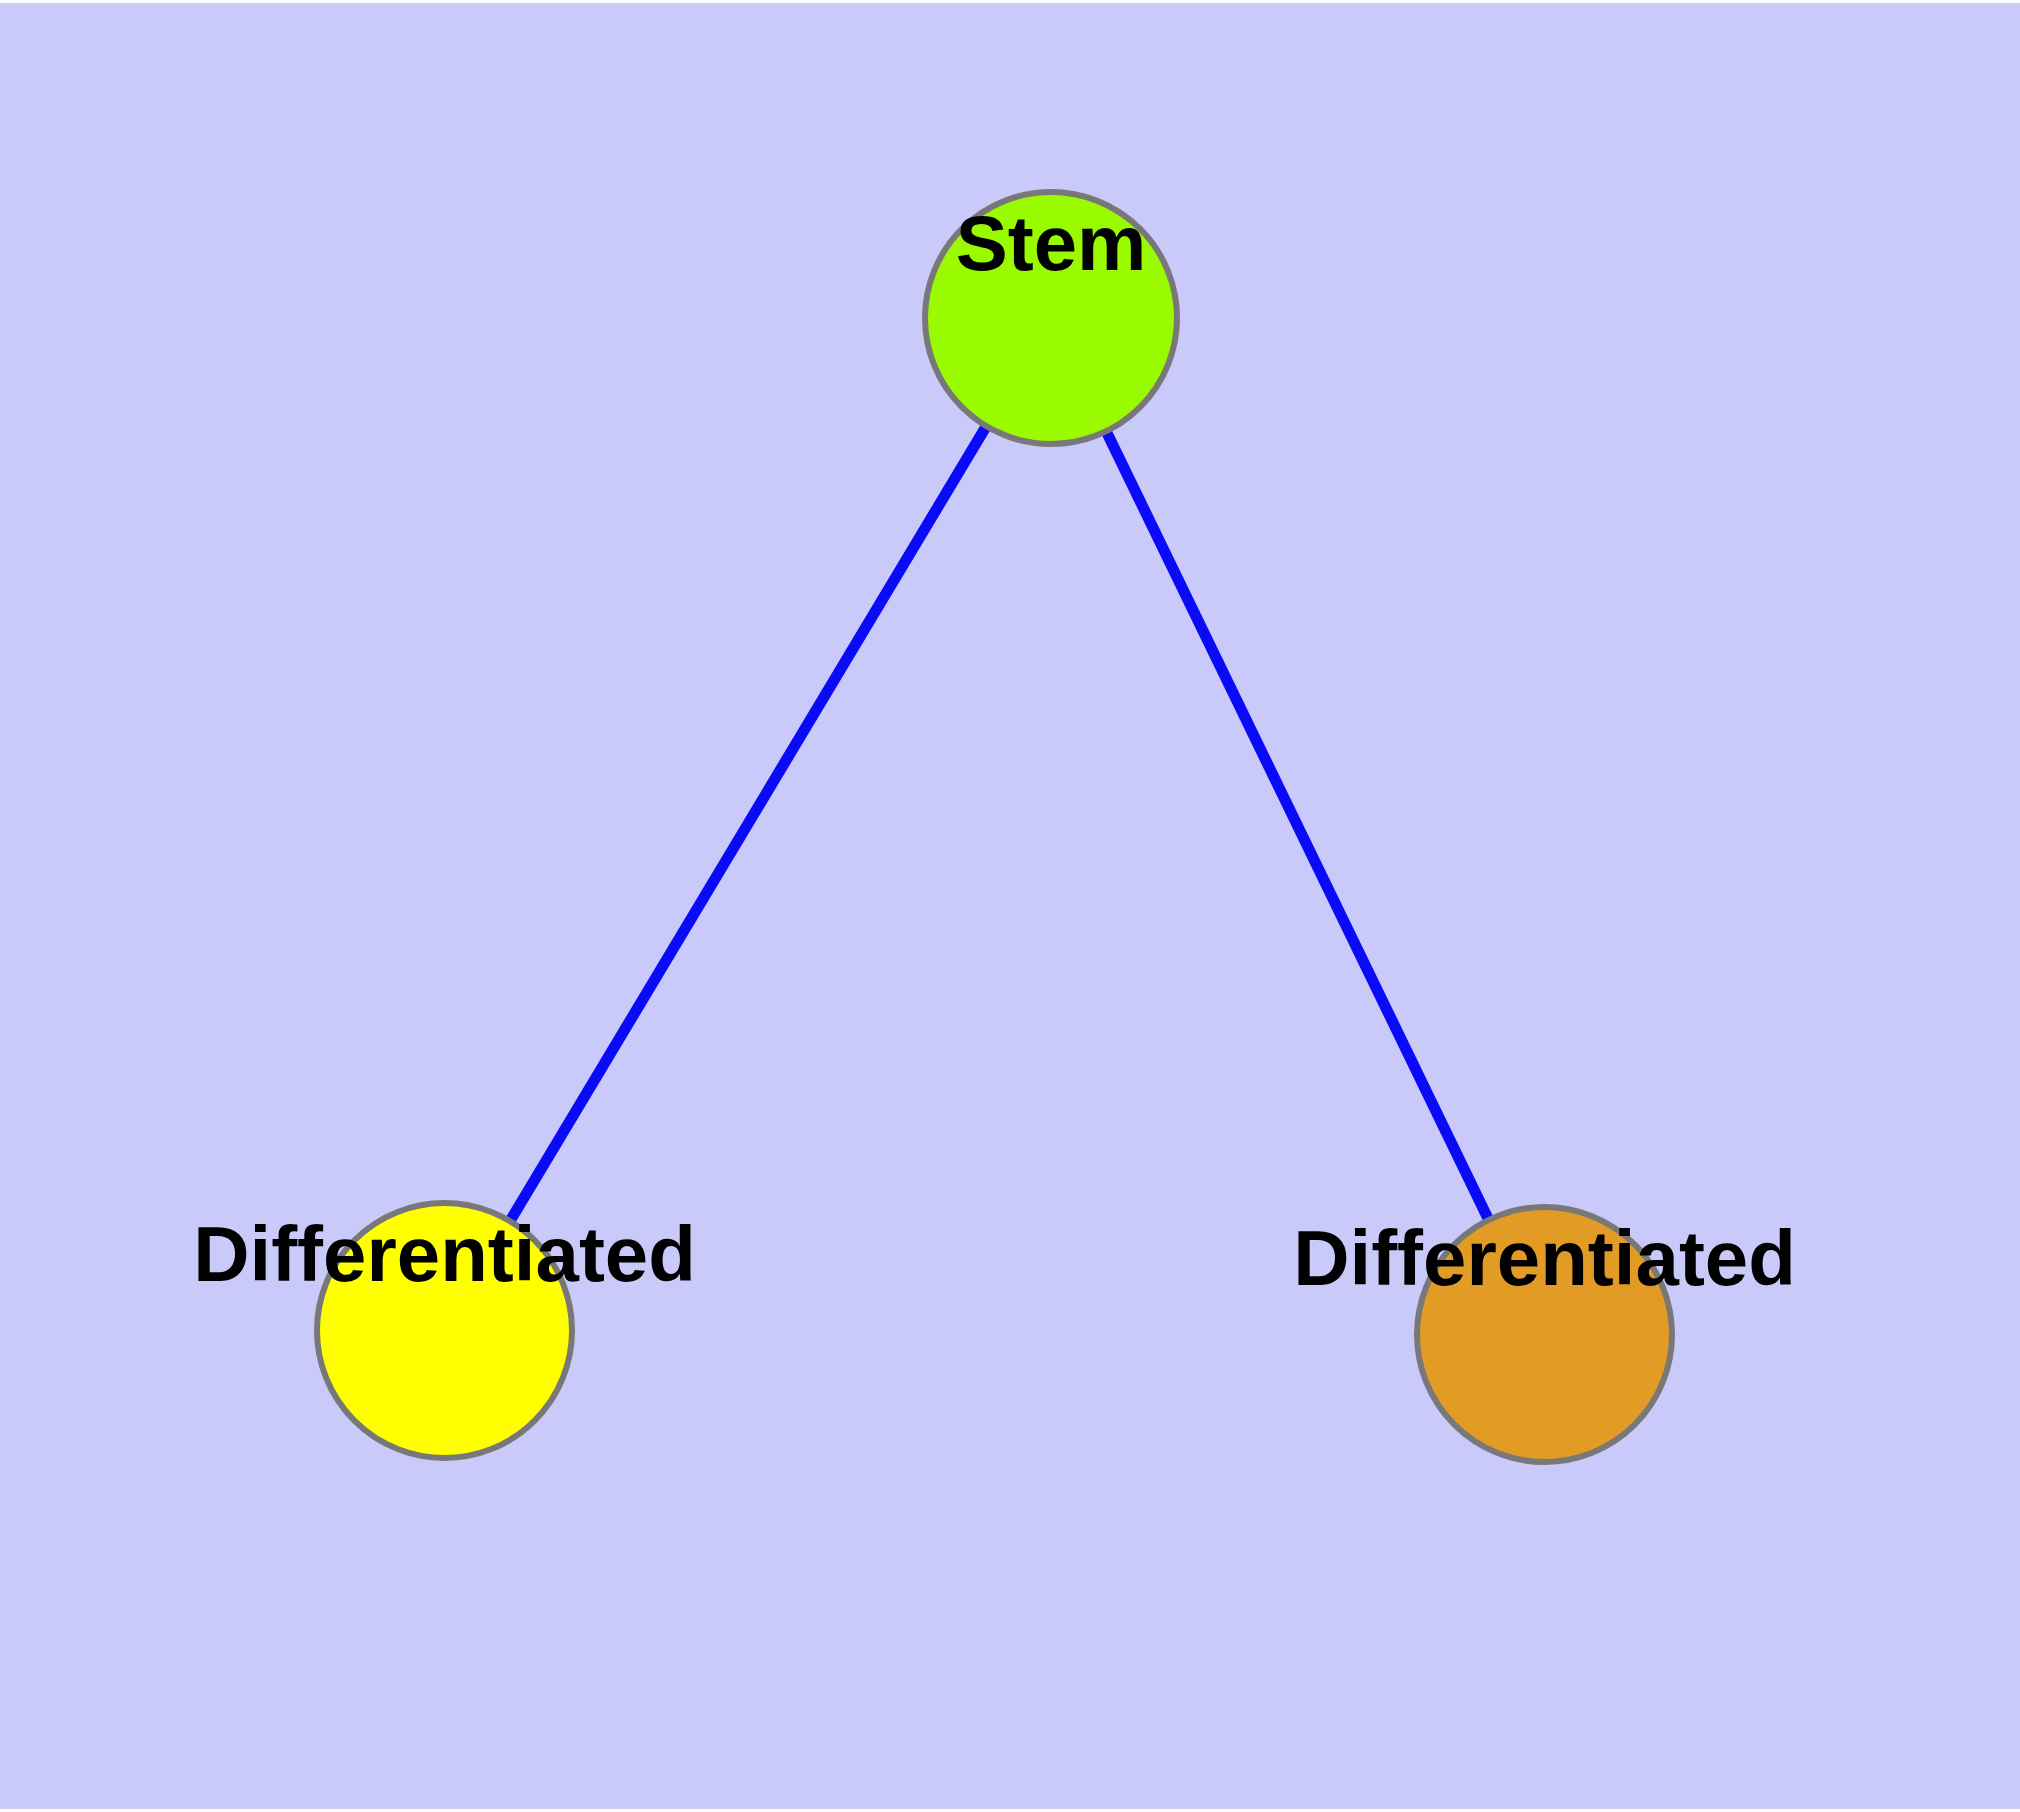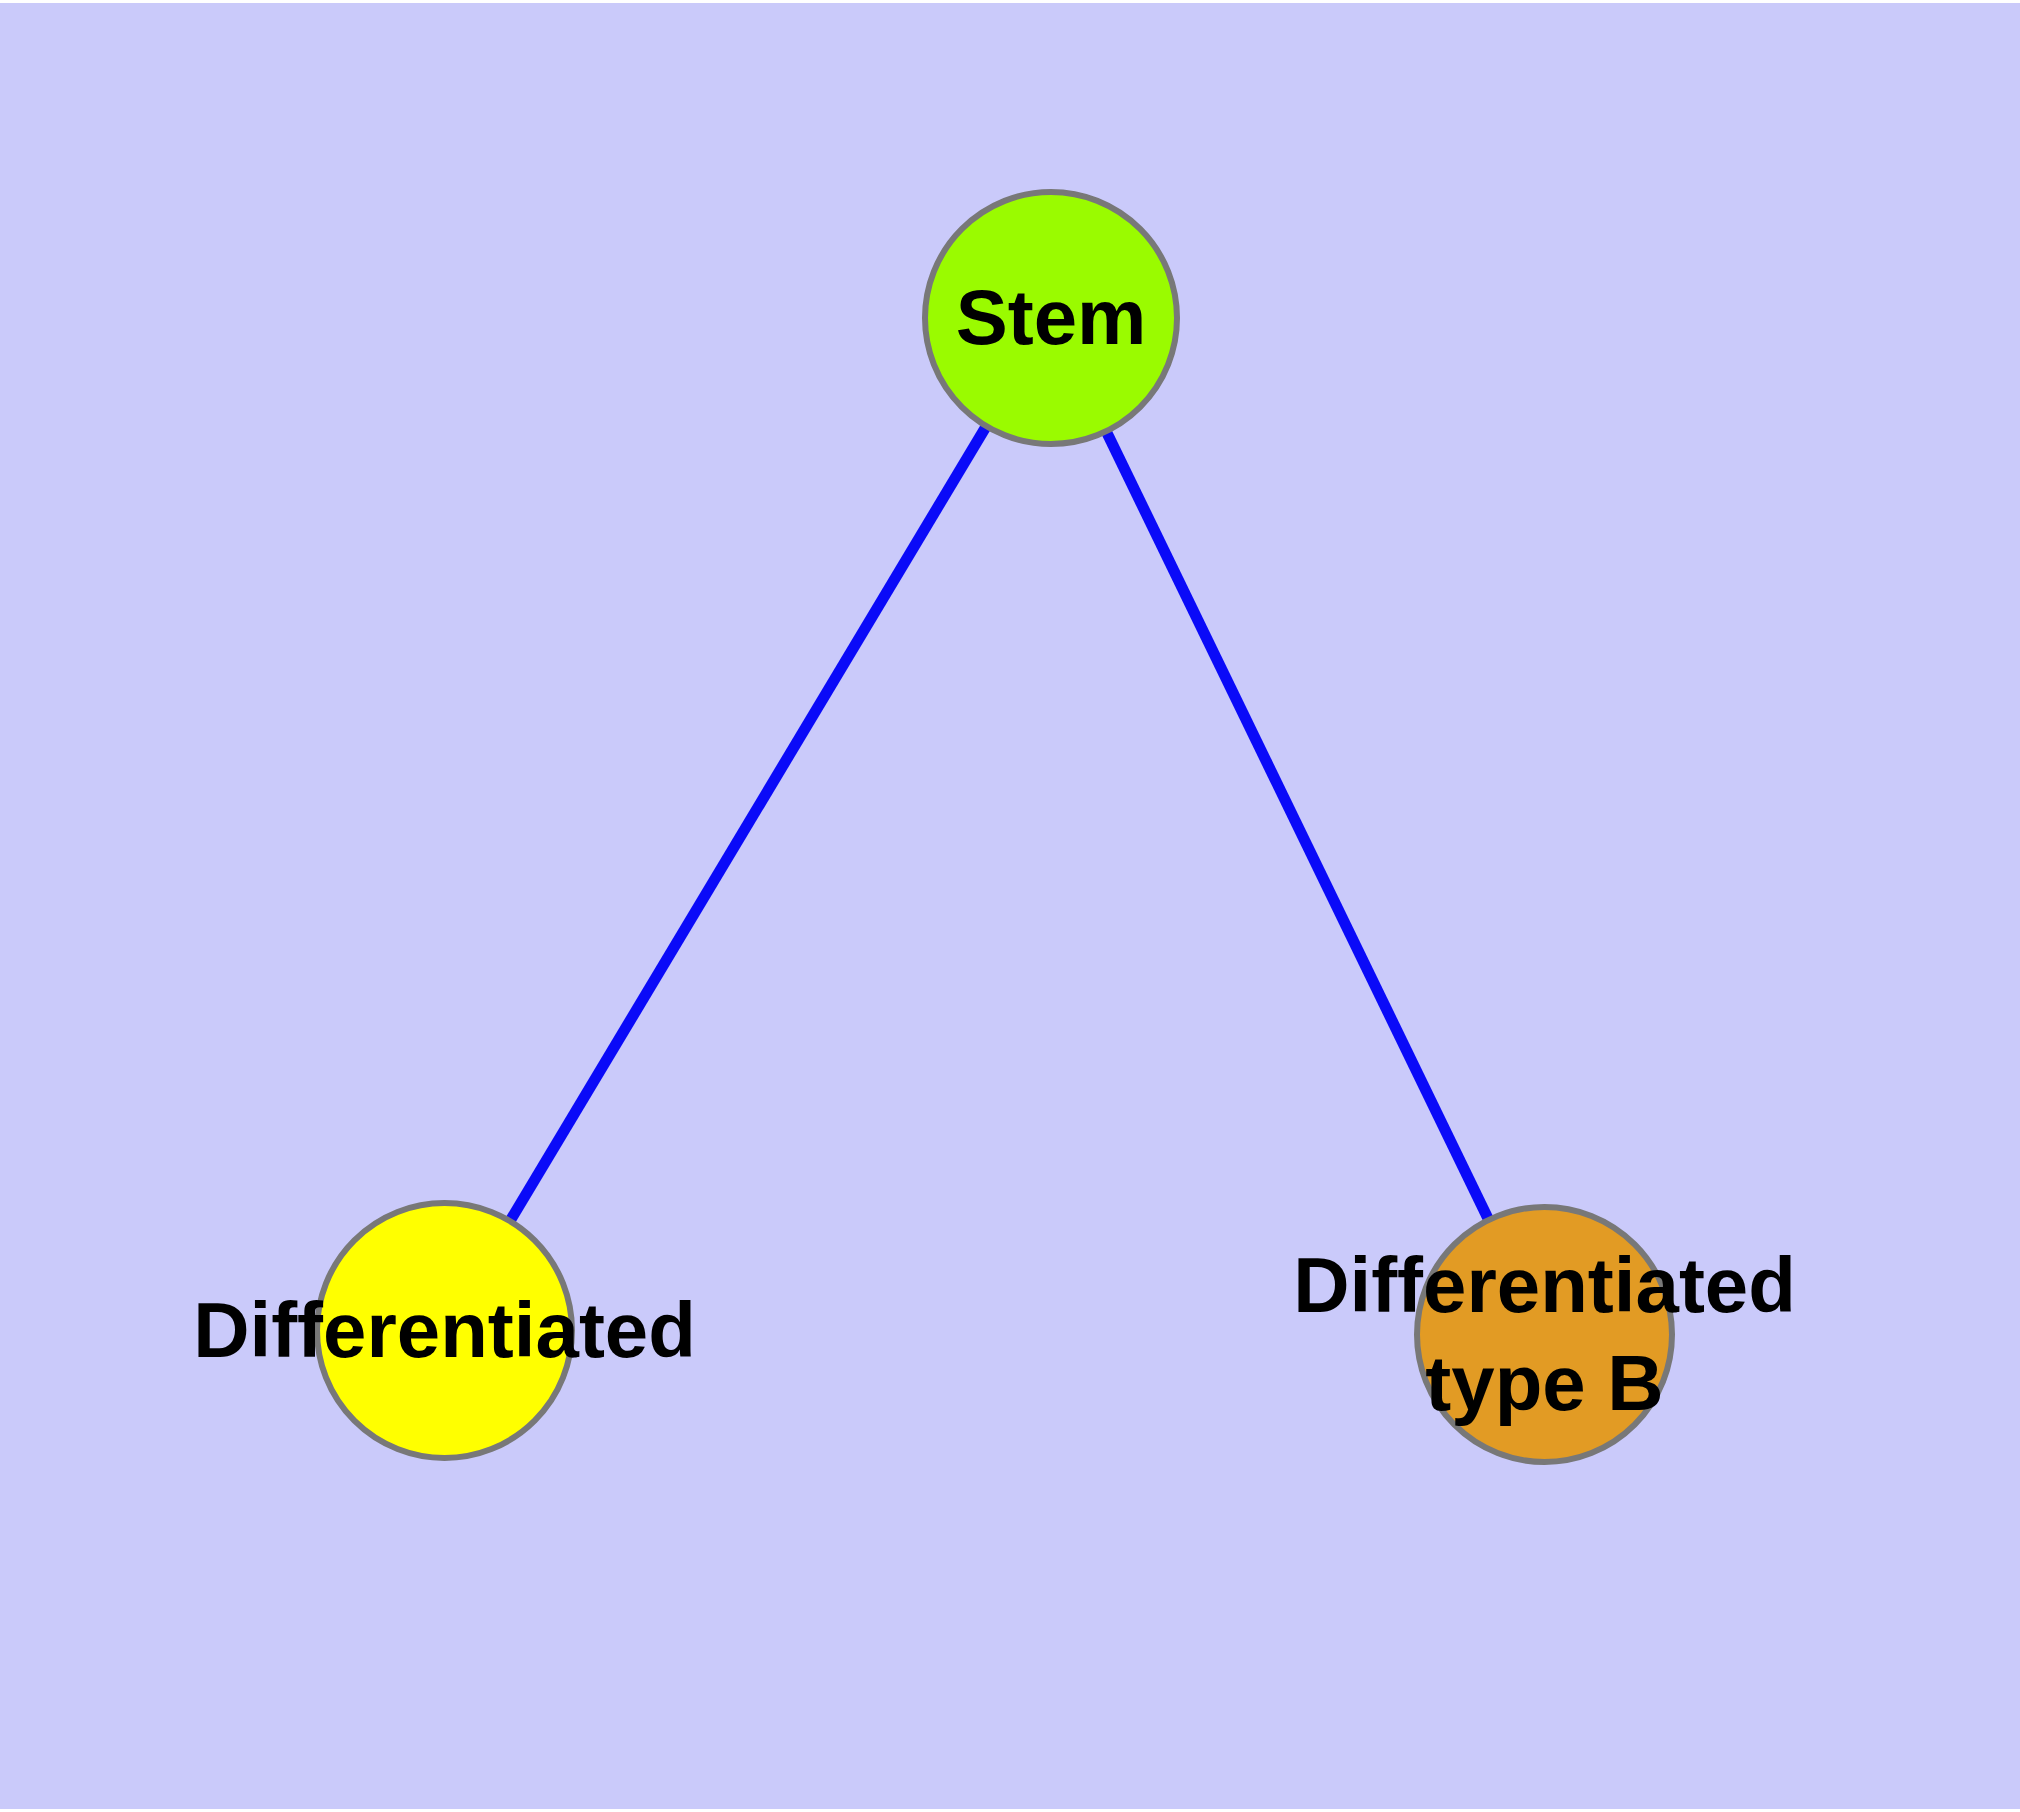--- a/index.html
+++ b/index.html
@@ -36,21 +36,20 @@
   }
   .node {
     position: absolute;
     box-sizing: border-box;
     border-radius: 50%;
     border: 6px solid #787878;
     z-index: 2;
     display: flex;
     flex-direction: column;
     align-items: center;
-    justify-content: center;
   }
   .node-stem {
     left: 922px;
     top: 189px;
     width: 258px;
     height: 258px;
   }
   .node-type-a {
     left: 314px;
     top: 1200px;
@@ -96,18 +95,17 @@
 
   <div class="node node-type-a" style="background-color: rgb(255, 255, 0); border-color: rgb(120, 120, 120);">
     <div class="node-label">
       <div class="line">Differentiated</div>
     </div>
   </div>
 
   <div class="node node-type-b" style="background-color: rgb(226, 155, 36); border-color: rgb(120, 120, 120);">
     <div class="node-label">
       <div class="line">Differentiated</div>
-      <div class="line">type B</div>
     </div>
   </div>
 
 </div>
 
 
 </body></html>

